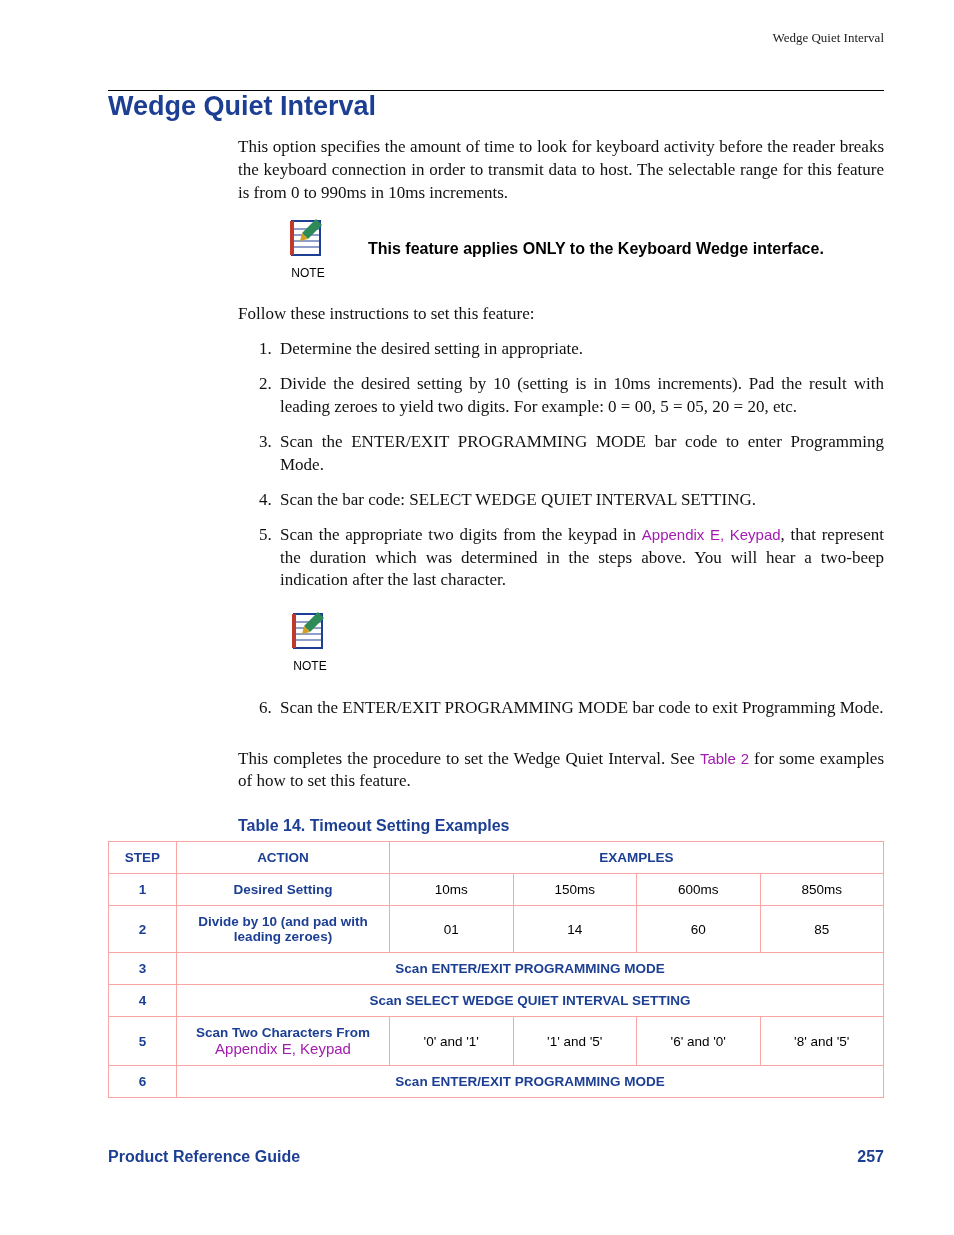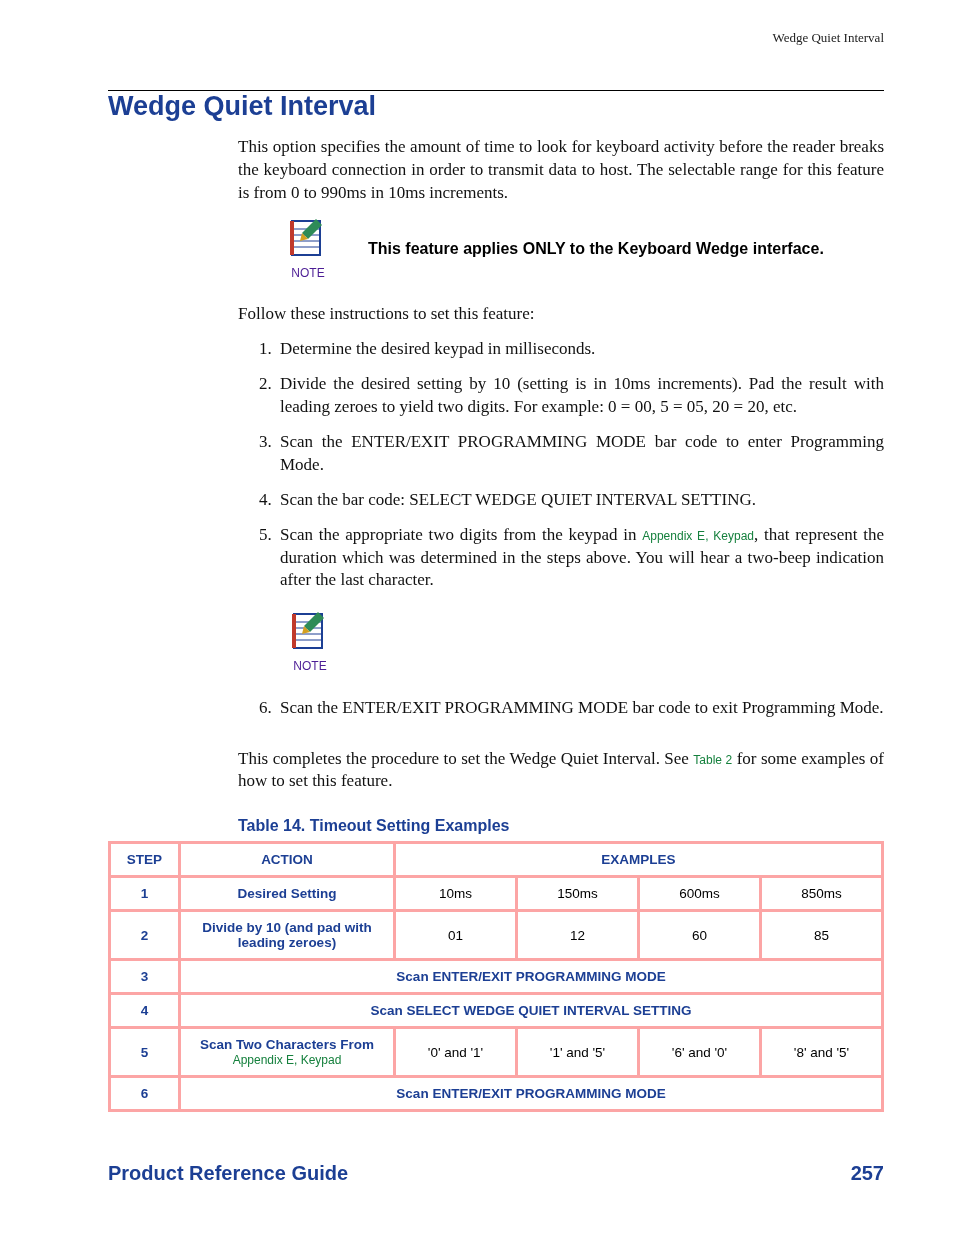--- a/index.html
+++ b/index.html
@@ -46,39 +46,39 @@
   ol.steps {
     margin: 0 0 16px 0;
     padding-left: 38px;
   }
   ol.steps > li {
     margin-bottom: 12px;
     padding-left: 4px;
     text-align: justify;
   }
   .link {
-    color: #15803d;
-    font-family: Arial, Helvetica, sans-serif;
-    font-size: 12px;
+    color: #a21caf;
+    font-family: Arial, Helvetica, sans-serif;
+    font-size: 15px;
   }
   .note-block {
     display: flex;
     align-items: center;
     margin: 10px 0 22px 40px;
   }
   .note-icon-wrap {
     text-align: center;
     width: 60px;
     flex: 0 0 60px;
     margin-right: 30px;
   }
   .note-label {
     font-family: Arial, Helvetica, sans-serif;
     font-size: 12px;
-    color: #4c1d95;
+    color: #000000;
     margin-top: 4px;
   }
   .note-text {
     font-family: Arial, Helvetica, sans-serif;
     font-size: 16px;
     font-weight: 700;
     line-height: 1.35;
     color:#000;
   }
   .table-caption {
@@ -90,38 +90,38 @@
     margin-top: 24px;
     margin-bottom: 6px;
   }
   table.examples {
     width: 100%;
     border-collapse: collapse;
     font-family: Arial, Helvetica, sans-serif;
     font-size: 13.5px;
   }
   table.examples th, table.examples td {
-    border: 3px solid #fca5a5;
+    border: 1px solid #fca5a5;
     padding: 8px 6px;
     text-align: center;
     vertical-align: middle;
   }
   table.examples .blue-bold {
     color: #1c3f94;
     font-weight: 700;
   }
   table.examples .step-col { width: 55px; }
   table.examples .action-col { width: 200px; text-align: center; }
   .footer {
     margin-top: 50px;
     display:flex;
     justify-content: space-between;
     font-family: "Trebuchet MS","Myriad Pro","Segoe UI",sans-serif;
     font-weight: 700;
-    font-size: 20px;
+    font-size: 16px;
     color: #1c3f94;
   }
   svg.notepad { display:block; margin:0 auto;}
 </style>
 </head>
 <body>
 
 <div class="page">
 
   <div class="running-head">Wedge Quiet Interval</div>
@@ -145,21 +145,21 @@
           <polygon points="16,16 22,22 14,24" fill="#d4a020"></polygon>
         </svg>
         <div class="note-label">NOTE</div>
       </div>
       <div class="note-text">This feature applies ONLY to the Keyboard Wedge interface.</div>
     </div>
 
     <p>Follow these instructions to set this feature:</p>
 
     <ol class="steps">
-      <li>Determine the desired keypad in milliseconds.</li>
+      <li>Determine the desired setting in appropriate.</li>
       <li>Divide the desired setting by 10 (setting is in 10ms increments).  Pad the result with leading zeroes to yield two digits. For example: 0 = 00, 5 = 05, 20 = 20, etc.</li>
       <li>Scan the ENTER/EXIT PROGRAMMING MODE bar code to enter Programming Mode.</li>
       <li>Scan the bar code: SELECT WEDGE QUIET INTERVAL SETTING.</li>
       <li>
         <span>Scan the appropriate two digits from the keypad in </span><span class="link">Appendix E, Keypad</span><span>, that represent the duration which was determined in the steps above. You will hear a two-beep indication after the last character.</span>
 
         <div class="note-block" style="margin-left:0; margin-top:18px;">
           <div class="note-icon-wrap">
             <svg class="notepad" width="44" height="44" viewBox="0 0 44 44">
               <rect x="6" y="4" width="28" height="34" fill="#fff" stroke="#1c3f94" stroke-width="2"></rect>
@@ -197,21 +197,21 @@
       <td class="blue-bold">Desired Setting</td>
       <td>10ms</td>
       <td>150ms</td>
       <td>600ms</td>
       <td>850ms</td>
     </tr>
     <tr>
       <td class="blue-bold">2</td>
       <td class="blue-bold">Divide by 10 (and pad with leading zeroes)</td>
       <td>01</td>
-      <td>12</td>
+      <td>14</td>
       <td>60</td>
       <td>85</td>
     </tr>
     <tr>
       <td class="blue-bold">3</td>
       <td class="blue-bold" colspan="5">Scan ENTER/EXIT PROGRAMMING MODE</td>
     </tr>
     <tr>
       <td class="blue-bold">4</td>
       <td class="blue-bold" colspan="5">Scan SELECT WEDGE QUIET INTERVAL SETTING</td>

